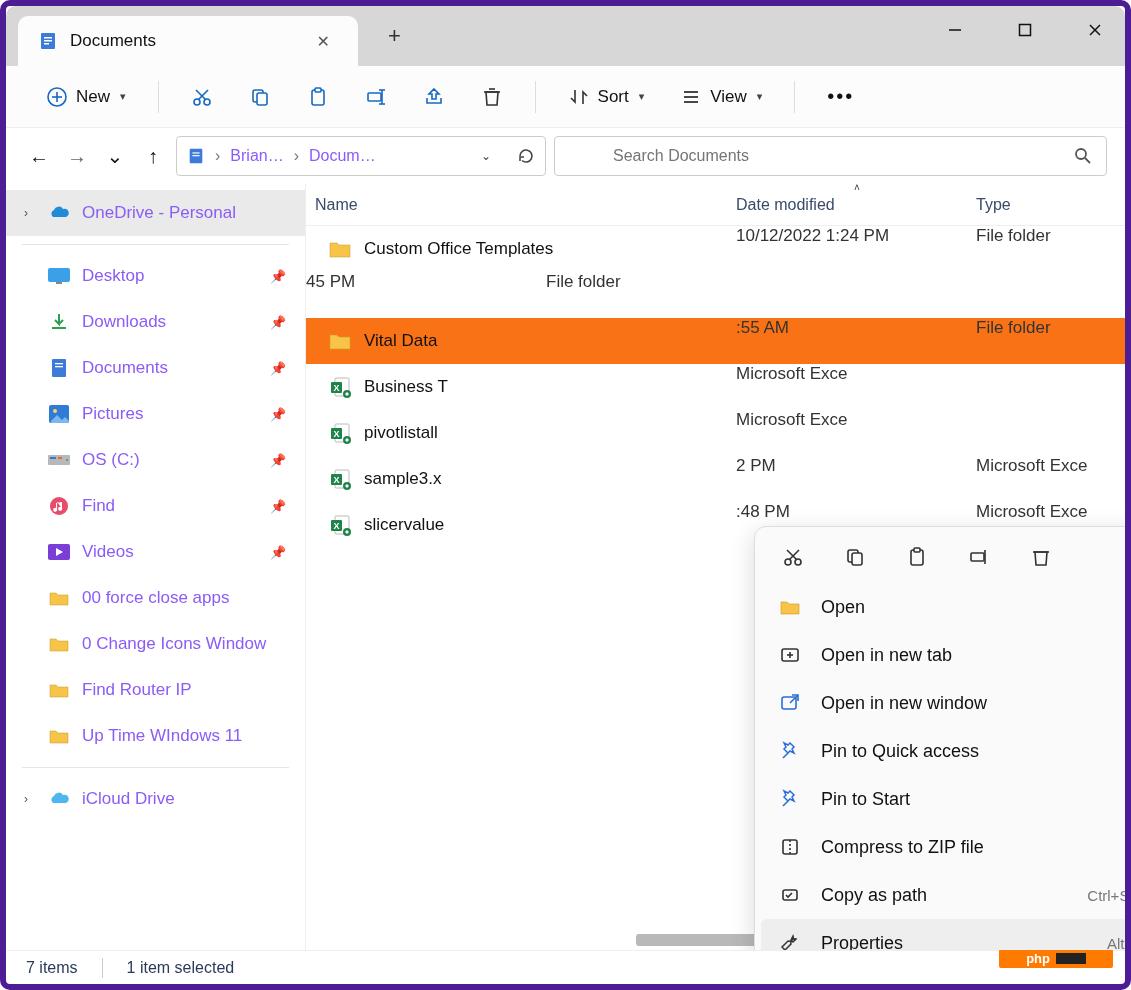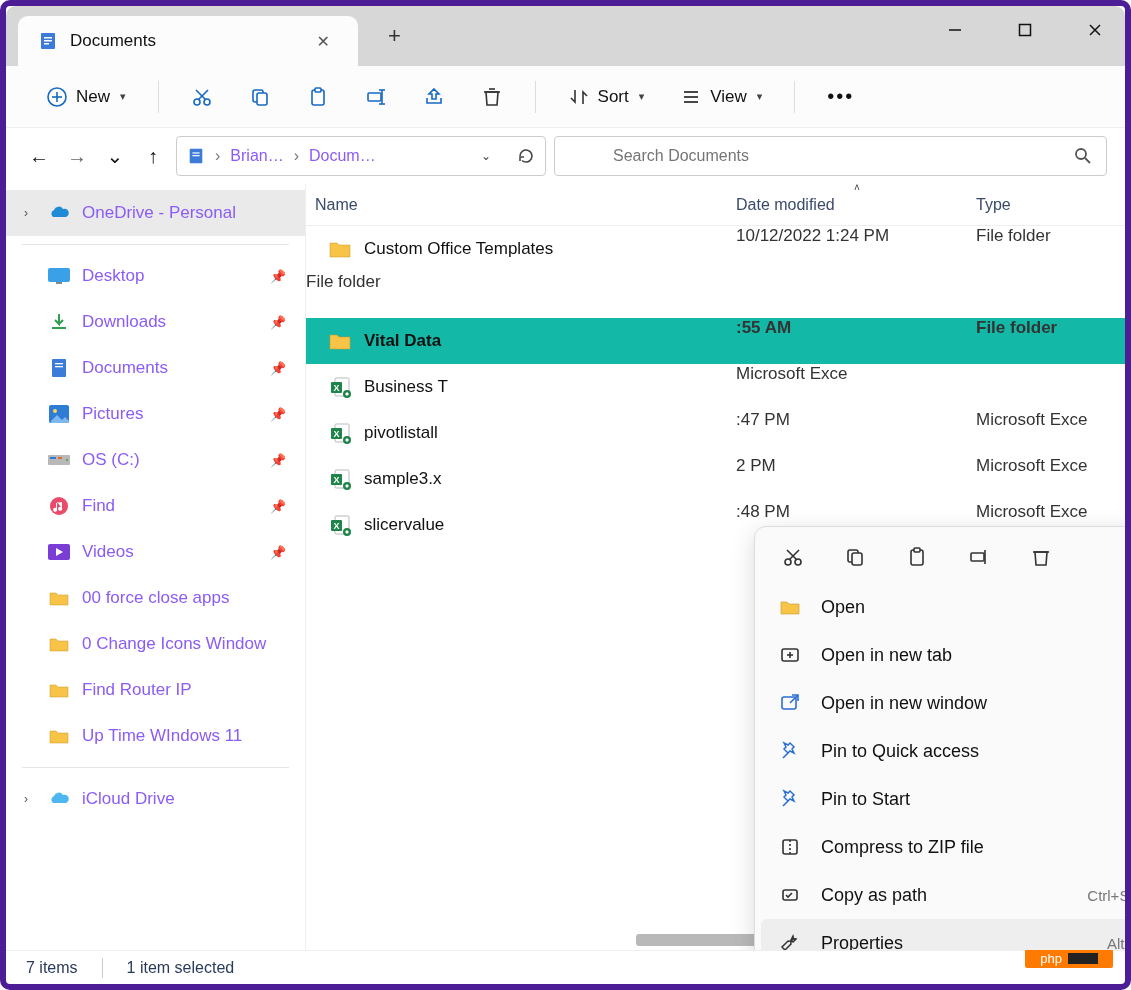--- a/index.html
+++ b/index.html
@@ -49,21 +49,21 @@
 
 .filepane { flex: 1; display: flex; flex-direction: column; position: relative; }
 .col-header { display: flex; height: 42px; align-items: center; border-bottom: 1px solid #eee; color: #3a4a6a; font-size: 16px; }
 .col-name { padding-left: 9px; flex: 0 0 430px; }
 .col-date { flex: 0 0 240px; }
 .col-type { flex: 1; }
 .sort-caret { position: absolute; left: 548px; top: -2px; font-size: 10px; color: #333; }
 
 .files { flex: 1; overflow: hidden; }
 .row { display: flex; height: 46px; font-size: 17px; color: #111; }
-.row.selected { background: #14b8a6; font-weight: bold; }
+.row.selected { background: #f97316; }
 .row .c-name { padding-left: 22px; flex: 0 0 430px; display: flex; align-items: center; gap: 12px; }
 .row .c-date { flex: 0 0 240px; color: #333; }
 .row .c-type { flex: 1; color: #333; }
 .folder-ico, .excel-ico, .doc-ico { width: 24px; height: 20px; display: flex; align-items: center; justify-content: center; }
 
 
 .ctx { position: absolute; left: 448px; top: 342px; width: 438px; background: #fafafa; border: 1px solid #ddd; border-radius: 12px; box-shadow: 0 6px 24px rgba(0,0,0,0.15); z-index: 50; padding-bottom: 8px; }
 .ctx-icons { display: flex; gap: 34px; padding: 16px 24px 12px; }
 .ctx-icons .ci { width: 28px; height: 28px; display: flex; align-items: center; justify-content: center; cursor: pointer; color: #333; }
 .ctx-item { display: flex; align-items: center; height: 48px; padding: 0 22px; gap: 18px; font-size: 18px; cursor: pointer; color: #111; }
@@ -73,21 +73,21 @@
 .ctx-item .ci-accel { font-size: 15px; color: #777; }
 
 
 .status { height: 34px; border-top: 1px solid #eee; display: flex; align-items: center; padding: 0 20px; gap: 24px; font-size: 16px; color: #2a3a5a; }
 .status .sbar-sep { width: 1px; height: 20px; background: #ccc; }
 
 
 .hscroll { position: absolute; bottom: 4px; left: 330px; right: 6px; height: 12px; }
 .hscroll .thumb { position: absolute; left: 0; width: 610px; height: 100%; background: #b9b9b9; border-radius: 3px; }
 
-.badge-php { position: absolute; right: 18px; bottom: 22px; background: #ff7a00; color: #fff; font-size: 13px; padding: 2px 15px; font-weight: 400; border-radius: 2px; display: flex; align-items: center; gap: 6px; }
+.badge-php { position: absolute; right: 18px; bottom: 22px; background: #ff7a00; color: #fff; font-size: 13px; padding: 2px 27px; font-weight: 700; border-radius: 2px; display: flex; align-items: center; gap: 6px; }
 .badge-php .cn { background: #222; width: 30px; height: 11px; }
 
 svg { display: block; }
 </style>
 </head>
 <body>
 
 <div class="window">
 
   <div class="tabstrip">
@@ -410,20 +410,21 @@
                 <svg width="24" height="20">
                   <path d="M2 4h7l2 2h11v12H2z" fill="#f8c447" stroke="#c89a2a" stroke-width="0.5"></path>
                 </svg>
               </span>
               <span>Custom Office Templates</span>
             </div>
             <div class="c-date">10/12/2022 1:24 PM</div>
             <div class="c-type">File folder</div>
           </div>
           <div class="row">
+            <div class="c-date">45 PM</div>
             <div class="c-type">File folder</div>
           </div>
           <div class="row selected">
             <div class="c-name">
               <span class="folder-ico">
                 <svg width="24" height="20">
                   <path d="M2 4h7l2 2h11v12H2z" fill="#f8c447" stroke="#c89a2a" stroke-width="0.5"></path>
                 </svg>
               </span>
               <span>Vital Data</span>
@@ -452,21 +453,20 @@
                 <svg width="22" height="22">
                   <rect x="6" y="2" width="14" height="18" rx="1" fill="#fff" stroke="#bbb"></rect>
                   <rect x="2" y="6" width="11" height="11" rx="1" fill="#1e8449"></rect>
                   <text x="7.5" y="15" font-size="9" fill="#fff" text-anchor="middle" font-weight="bold">X</text>
                   <circle cx="18" cy="18" r="4" fill="#1e8449"></circle>
                   <path d="M16 18l2-2 2 2-2 2z" fill="#fff"></path>
                 </svg>
               </span>
               <span>pivotlistall</span>
             </div>
-            <div class="c-date">:47 PM</div>
             <div class="c-type">Microsoft Exce</div>
           </div>
           <div class="row">
             <div class="c-name">
               <span class="excel-ico">
                 <svg width="22" height="22">
                   <rect x="6" y="2" width="14" height="18" rx="1" fill="#fff" stroke="#bbb"></rect>
                   <rect x="2" y="6" width="11" height="11" rx="1" fill="#1e8449"></rect>
                   <text x="7.5" y="15" font-size="9" fill="#fff" text-anchor="middle" font-weight="bold">X</text>
                   <circle cx="18" cy="18" r="4" fill="#1e8449"></circle>

